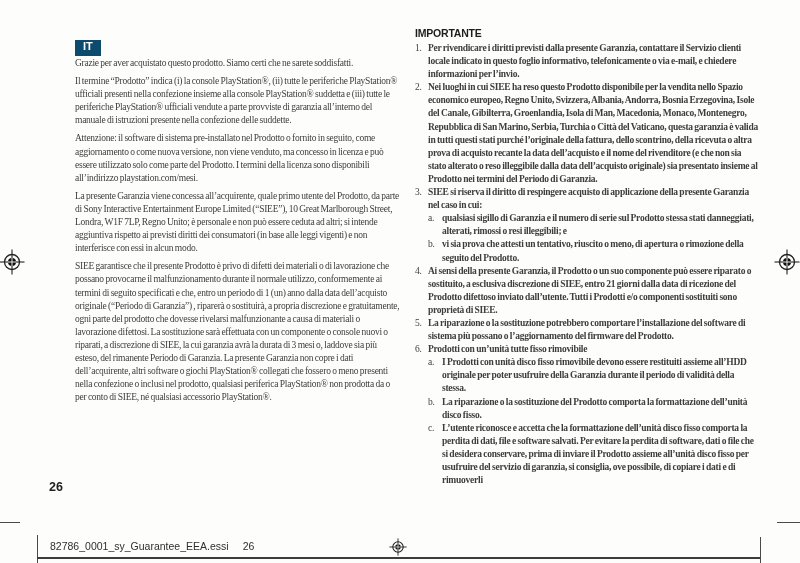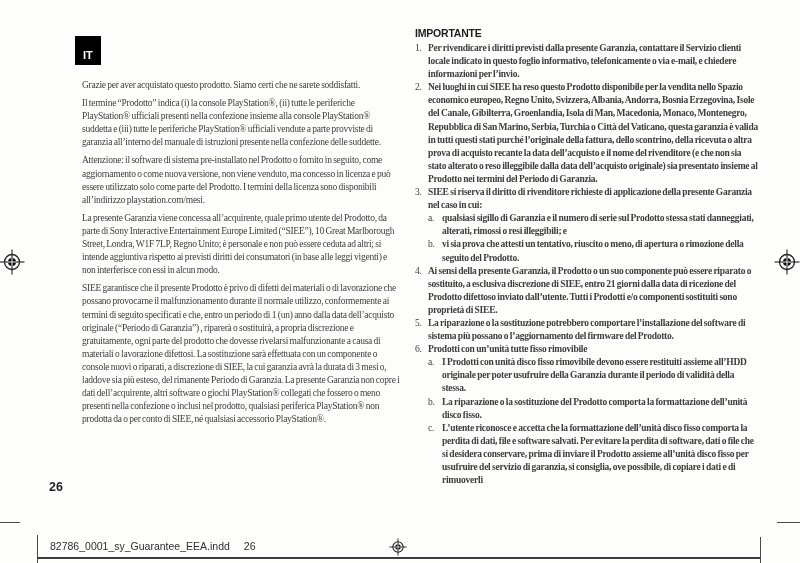--- a/index.html
+++ b/index.html
@@ -3,25 +3,25 @@
 <meta charset="utf-8">
 <style>
   html,body{margin:0;padding:0;}
   body{width:800px;height:563px;overflow:hidden;background:#fdfdfc;
        font-family:"Liberation Serif",serif;}
   .canvas{position:relative;width:800px;height:563px;background:#fdfdfc;color:#3a3a3a;}
 
   
   .left-col{position:absolute;left:75px;top:36px;width:326px;}
   .right-col{position:absolute;left:415px;top:27px;width:344px;}
-  .para{margin:0 0 5px 7px;font-size:9.5px;line-height:13.1px;
+  .para{margin:0 0 5px 0;font-size:9.5px;line-height:13.1px;
         letter-spacing:-0.25px;word-spacing:-0.6px;color:#3d3d3d;}
-  .badge{display:inline-block;background:#000000;color:#ffffff;
+  .badge{display:inline-block;background:#0c4a6e;color:#ffffff;
          font-family:"Liberation Sans",sans-serif;font-weight:bold;
-         font-size:11px;line-height:11px;padding:14px 8px 4px 8px;margin:0 0 14px 0;}
+         font-size:11px;line-height:11px;padding:1px 8px 4px 8px;margin:0 0 1px 0;}
   .heading{font-family:"Liberation Sans",sans-serif;font-weight:bold;
            font-size:10.5px;letter-spacing:-0.2px;color:#1d1d1d;margin:0 0 3px 0;}
   .li{display:flex;font-size:9.5px;line-height:13.1px;letter-spacing:-0.25px;
       word-spacing:-0.6px;color:#3d3d3d;}
   .li .num{flex:0 0 13px;}
   .li.sub{padding-left:13px;}
   .li.sub .num{flex:0 0 14px;}
   .li .txt{flex:1;font-weight:bold;}
 
   .page-num{position:absolute;left:49px;top:480px;
@@ -86,21 +86,21 @@
     <div class="li">
       <span class="num">1.</span>
       <span class="txt">Per rivendicare i diritti previsti dalla presente Garanzia, contattare il Servizio clienti locale indicato in questo foglio informativo, telefonicamente o via e-mail, e chiedere informazioni per l’invio.</span>
     </div>
     <div class="li">
       <span class="num">2.</span>
       <span class="txt">Nei luoghi in cui SIEE ha reso questo Prodotto disponibile per la vendita nello Spazio economico europeo, Regno Unito, Svizzera, Albania, Andorra, Bosnia Erzegovina, Isole del Canale, Gibilterra, Groenlandia, Isola di Man, Macedonia, Monaco, Montenegro, Repubblica di San Marino, Serbia, Turchia o Città del Vaticano, questa garanzia è valida in tutti questi stati purché l’originale della fattura, dello scontrino, della ricevuta o altra prova di acquisto recante la data dell’acquisto e il nome del rivenditore (e che non sia stato alterato o reso illeggibile dalla data dell’acquisto originale) sia presentato insieme al Prodotto nei termini del Periodo di Garanzia.</span>
     </div>
     <div class="li">
       <span class="num">3.</span>
-      <span class="txt">SIEE si riserva il diritto di rivenditore richieste di applicazione della presente Garanzia nel caso in cui:</span>
+      <span class="txt">SIEE si riserva il diritto di respingere acquisto di applicazione della presente Garanzia nel caso in cui:</span>
     </div>
     <div class="li sub">
       <span class="num">a.</span>
       <span class="txt">qualsiasi sigillo di Garanzia e il numero di serie sul Prodotto stessa stati danneggiati, alterati, rimossi o resi illeggibili; e</span>
     </div>
     <div class="li sub">
       <span class="num">b.</span>
       <span class="txt">vi sia prova che attesti un tentativo, riuscito o meno, di apertura o rimozione della seguito del Prodotto.</span>
     </div>
     <div class="li">
@@ -140,19 +140,19 @@
   <svg class="regmark rm-footer" width="18" height="18" viewBox="0 0 26 26">
     <line x1="13" y1="0.5" x2="13" y2="25.5" stroke="#222" stroke-width="1.3"></line>
     <line x1="0.5" y1="13" x2="25.5" y2="13" stroke="#222" stroke-width="1.3"></line>
     <circle cx="13" cy="13" r="7.5" fill="none" stroke="#222" stroke-width="1.5"></circle>
     <circle cx="13" cy="13" r="4" fill="#111"></circle>
     <line x1="13" y1="9" x2="13" y2="17" stroke="#fff" stroke-width="1"></line>
     <line x1="9" y1="13" x2="17" y2="13" stroke="#fff" stroke-width="1"></line>
   </svg>
 
   <div class="footer-left">
-    <span>82786_0001_sy_Guarantee_EEA.indd</span><span class="fpage">26</span>
+    <span>82786_0001_sy_Guarantee_EEA.essi</span><span class="fpage">26</span>
   </div>
   <div class="footer-right">
     <span>01/10/2020</span><span class="ftime">16:14</span>
   </div>
 
 </div>
 
 </body></html>

